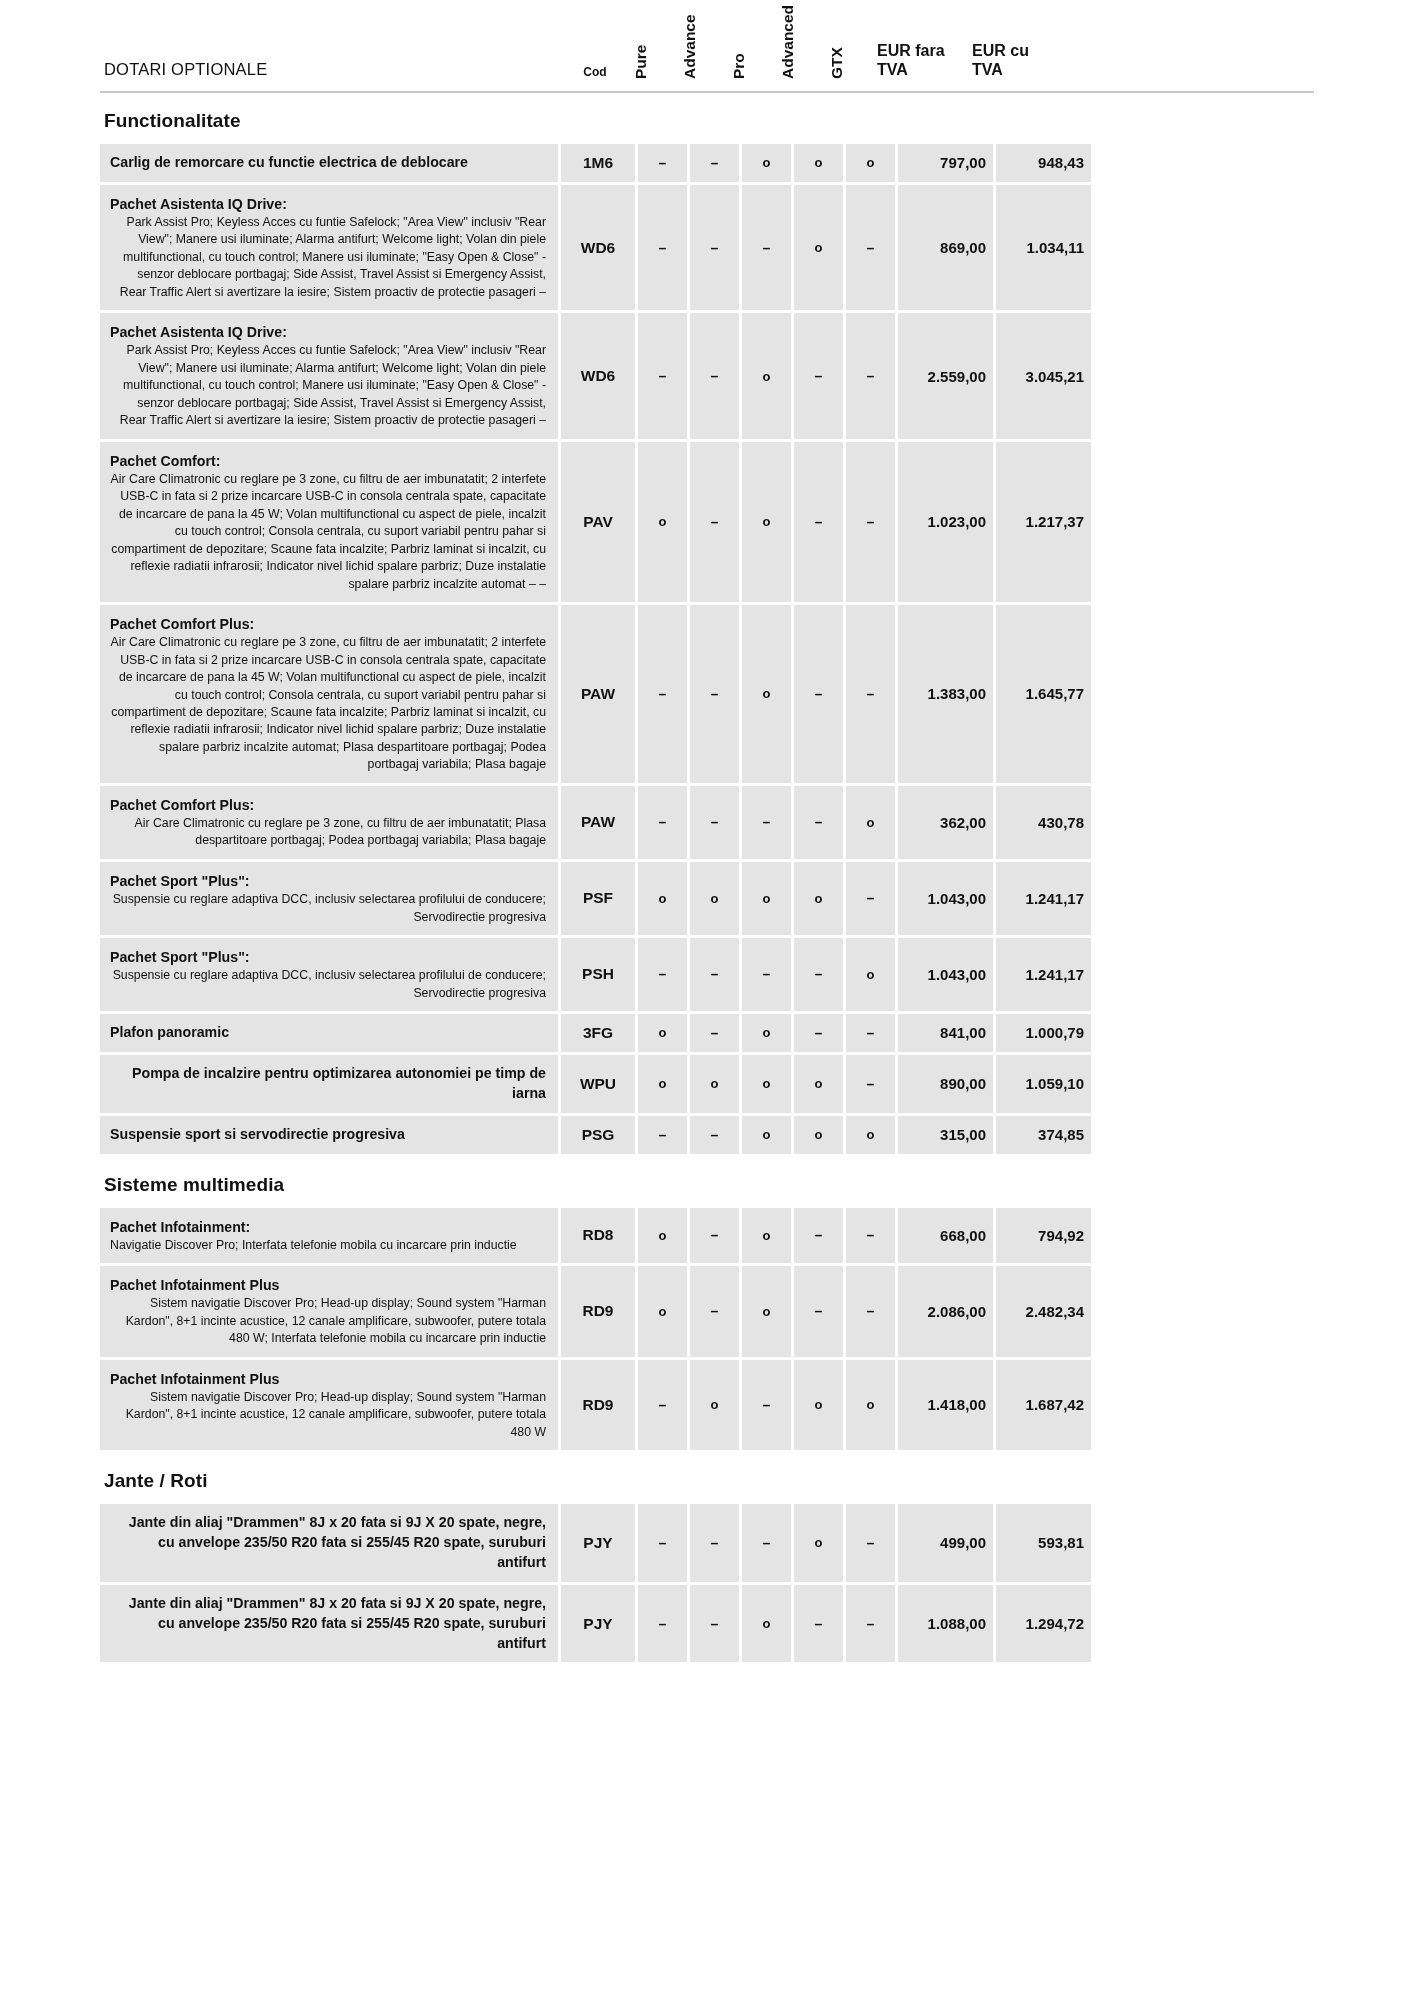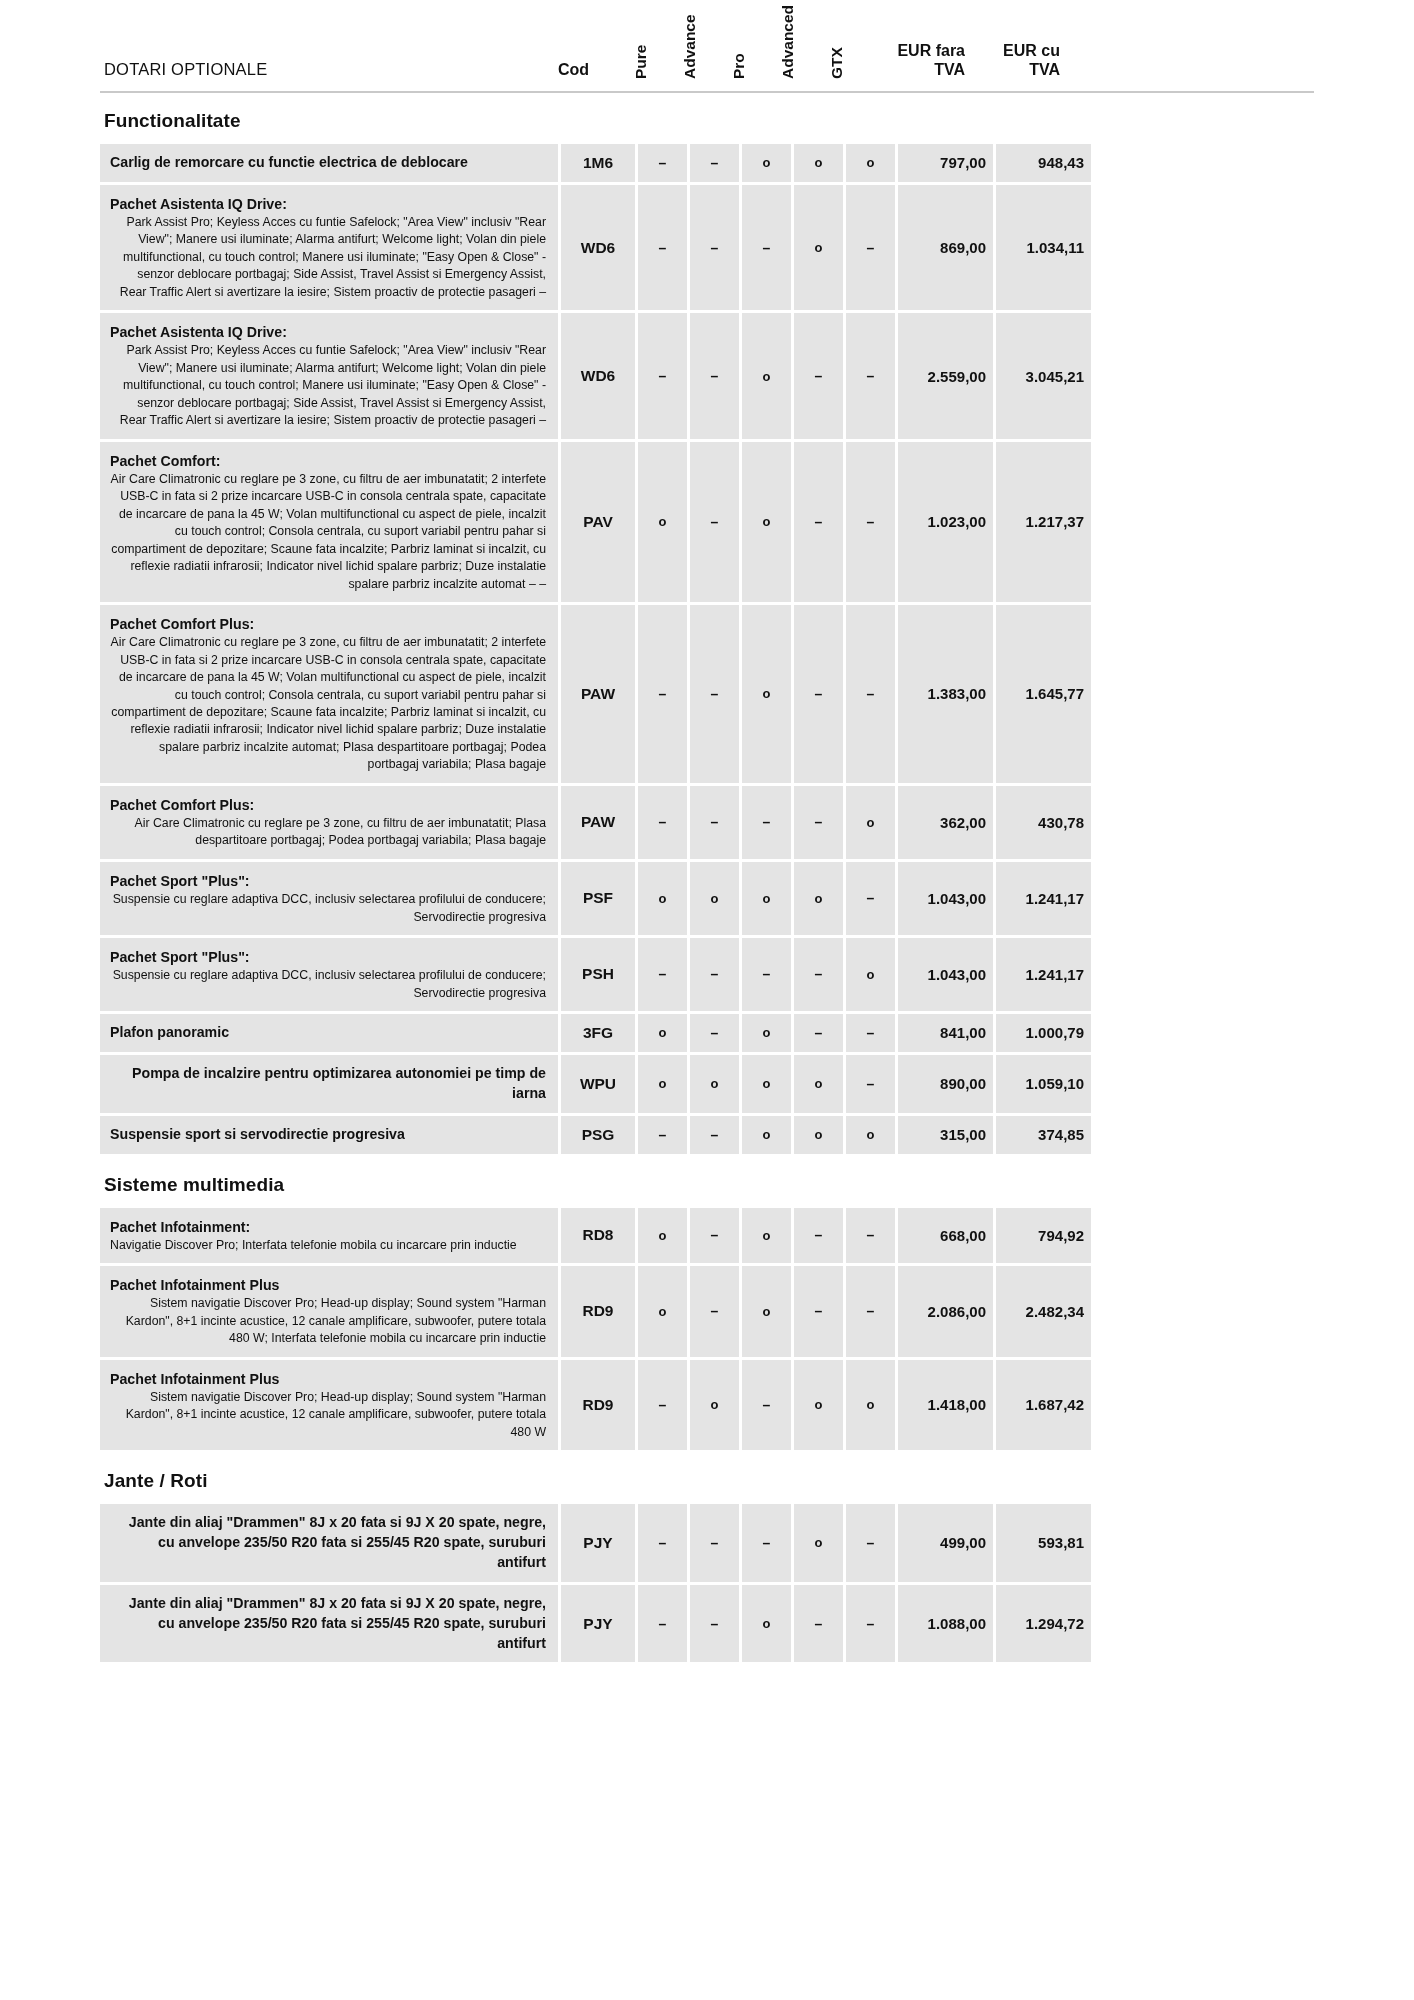--- a/index.html
+++ b/index.html
@@ -36,22 +36,22 @@
     font-size: 16.5px;
     font-weight: normal;
     letter-spacing: 0.2px;
     flex: 0 0 458px;
     padding-left: 4px;
     padding-bottom: 6px;
     white-space: nowrap;
   }
   .hdr-cod {
     flex: 0 0 74px;
-    text-align: left;
-    font-size: 16px;
+    text-align: center;
+    font-size: 12px;
     font-weight: bold;
     padding-bottom: 6px;
     margin-top: 16px;
   }
   .hdr-variant {
     flex: 0 0 49px;
     position: relative;
     height: 72px;
   }
   .hdr-variant span {
@@ -60,21 +60,20 @@
     left: 50%;
     transform-origin: left bottom;
     transform: rotate(-90deg);
     font-size: 15.5px;
     font-weight: bold;
     white-space: nowrap;
     margin-left: -7px;
   }
   .hdr-price {
     flex: 0 0 95px;
-    text-align: right;
     font-size: 16px;
     font-weight: bold;
     line-height: 1.15;
     padding-bottom: 6px;
     padding-right: 7px;
   }
   .hdr-price.second { flex: 0 0 95px; padding-right: 7px; }
 
   
   .section-title {

